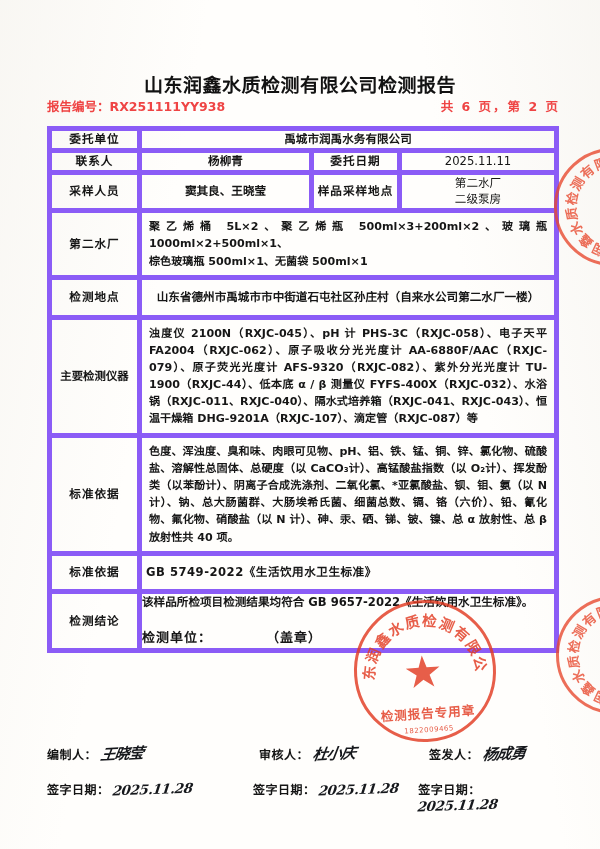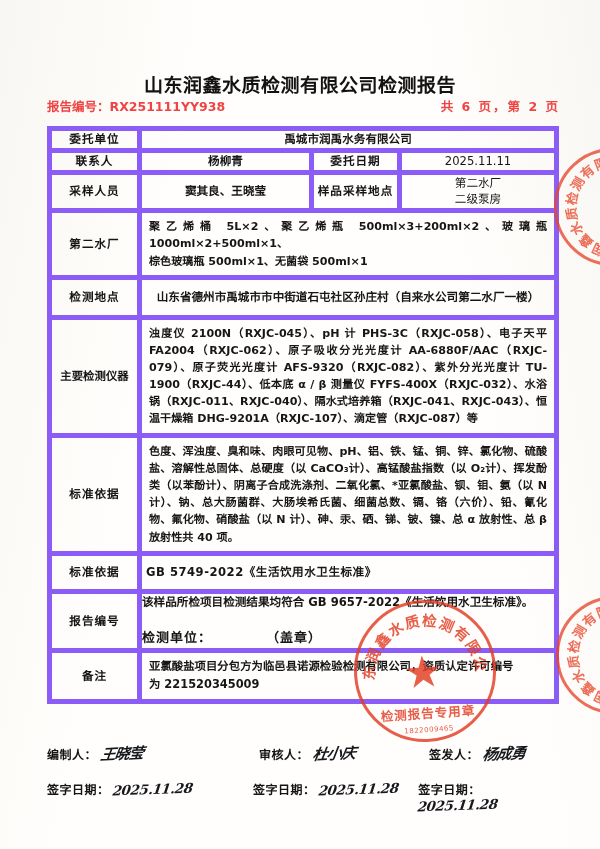--- a/index.html
+++ b/index.html
@@ -229,36 +229,29 @@
         <td class="lbl">标准依据</td>
         <td class="val dense" colspan="3">色度、浑浊度、臭和味、肉眼可见物、pH、铝、铁、锰、铜、锌、氯化物、硫酸盐、溶解性总固体、总硬度（以 CaCO₃计）、高锰酸盐指数（以 O₂计）、挥发酚类（以苯酚计）、阴离子合成洗涤剂、二氧化氯、*亚氯酸盐、钡、钼、氨（以 N 计）、钠、总大肠菌群、大肠埃希氏菌、细菌总数、镉、铬（六价）、铅、氰化物、氟化物、硝酸盐（以 N 计）、砷、汞、硒、锑、铍、镍、总 α 放射性、总 β 放射性共 40 项。</td>
       </tr>
 
       <tr>
         <td class="lbl">标准依据</td>
         <td class="val bold-center" colspan="3" style="padding:8px 4px">GB 5749-2022《生活饮用水卫生标准》</td>
       </tr>
 
       <tr>
-        <td class="lbl">报告编号</td>
+        <td class="lbl">检测结论</td>
         <td class="val concl" colspan="3">
           <span>该样品所检项目检测结果均符合 GB 9657-2022《生活饮用水卫生标准》。</span>
           <span class="concl-seal-line">
             <span>检测单位：</span><span class="gap"></span><span>（盖章）</span>
           </span>
         </td>
       </tr>
 
-      <tr>
-        <td class="lbl">备注</td>
-        <td class="val dense" colspan="3" style="font-size:11.4px">
-          <div>亚氯酸盐项目分包方为临邑县诺源检验检测有限公司，资质认定许可编号</div>
-          <div>为 221520345009</div>
-        </td>
-      </tr>
     </tbody>
   </table>
 
   <div class="seal-main">
     <svg class="seal-arc" viewBox="0 0 136 136">
       <defs>
           <path id="arcpath" d="M 17,74 A 51,51 0 1 1 119,74" fill="none"></path>
         </defs>
       <text><textPath href="#arcpath" startOffset="50%" text-anchor="middle" id="sealArcText">山东润鑫水质检测有限公司</textPath></text>
     </svg>

